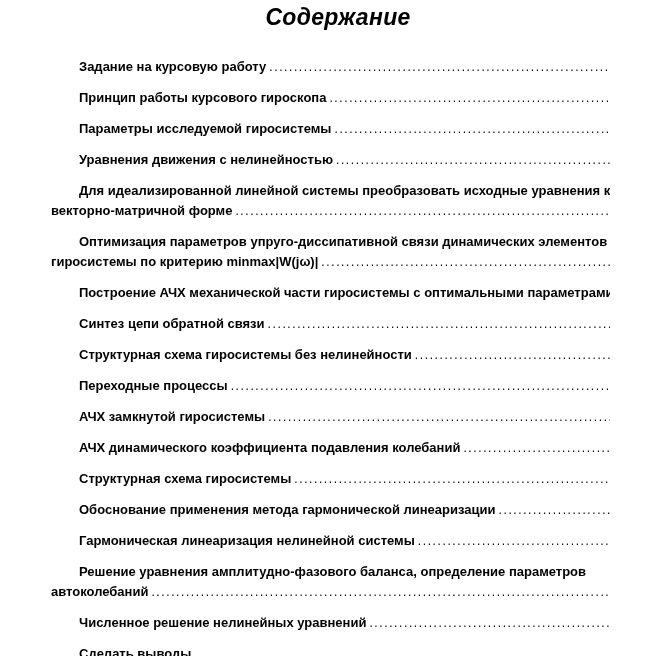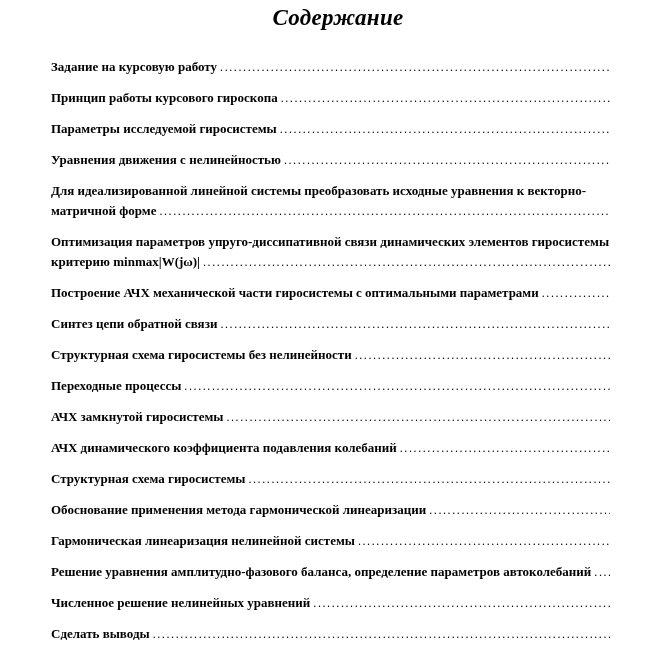--- a/index.html
+++ b/index.html
@@ -3,21 +3,21 @@
 <meta charset="utf-8">
 <style>
   * { box-sizing: border-box; }
   html, body { margin: 0; padding: 0; background: #ffffff; }
   .doc-page {
     position: relative;
     width: 610px;
     height: 656px;
     background: #ffffff;
     color: #000000;
-    font-family: Liberation Serif, serif;
+    font-family: Liberation Sans, sans-serif;
     overflow: hidden;
   }
   .doc-title {
     margin: 0;
     padding-top: 4px;
     padding-left: 66px;      
     text-align: center;
     font-size: 23px;
     line-height: 27px;
     font-weight: bold;
@@ -32,21 +32,21 @@
   }
   .toc-entry {
     position: relative;
     overflow: hidden;
     font-size: 13px;
     font-weight: bold;
     line-height: 20px;
     margin-bottom: 11px;
     cursor: default;
   }
-  .toc-label { font-weight: bold; }
+  .toc-label { font-weight: bold; margin-left: 28px; }
   .toc-dots {
     display: inline-block;
     width: 2px;              
     overflow: visible;
     white-space: nowrap;
     margin-left: 3px;
     font-weight: normal;
     font-size: 12px;
     letter-spacing: 1.6px;
     color: #000000;

